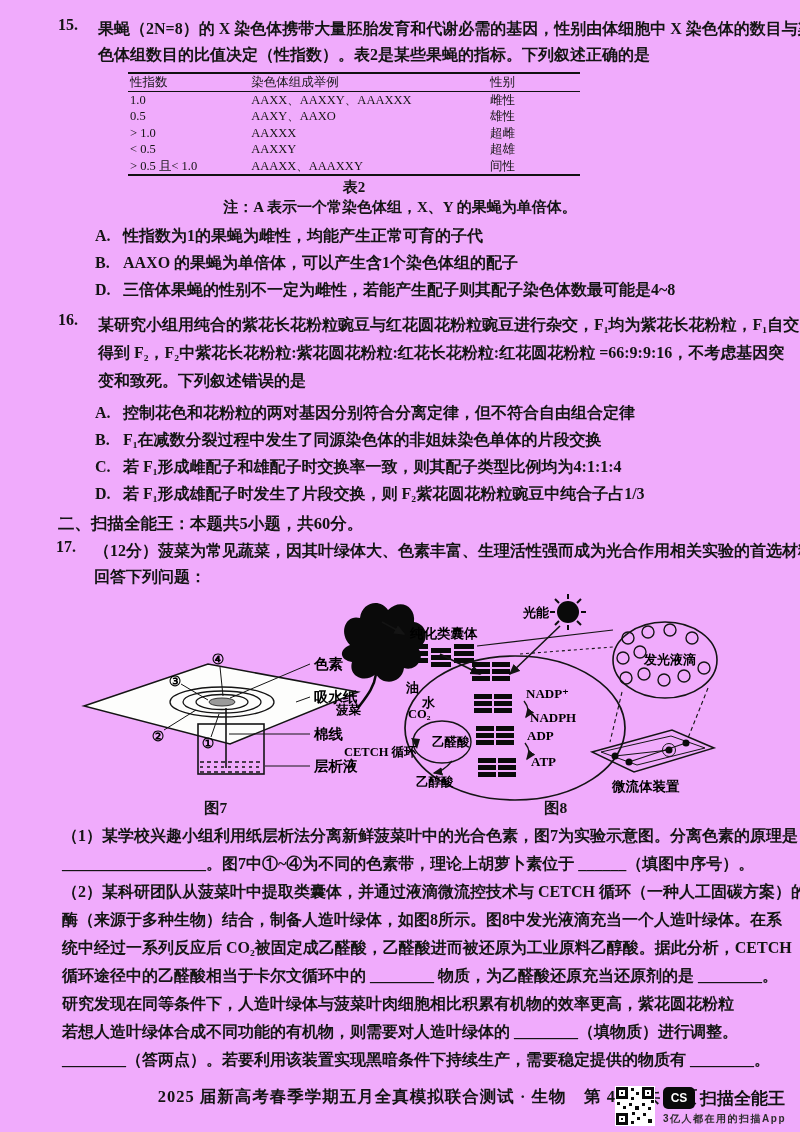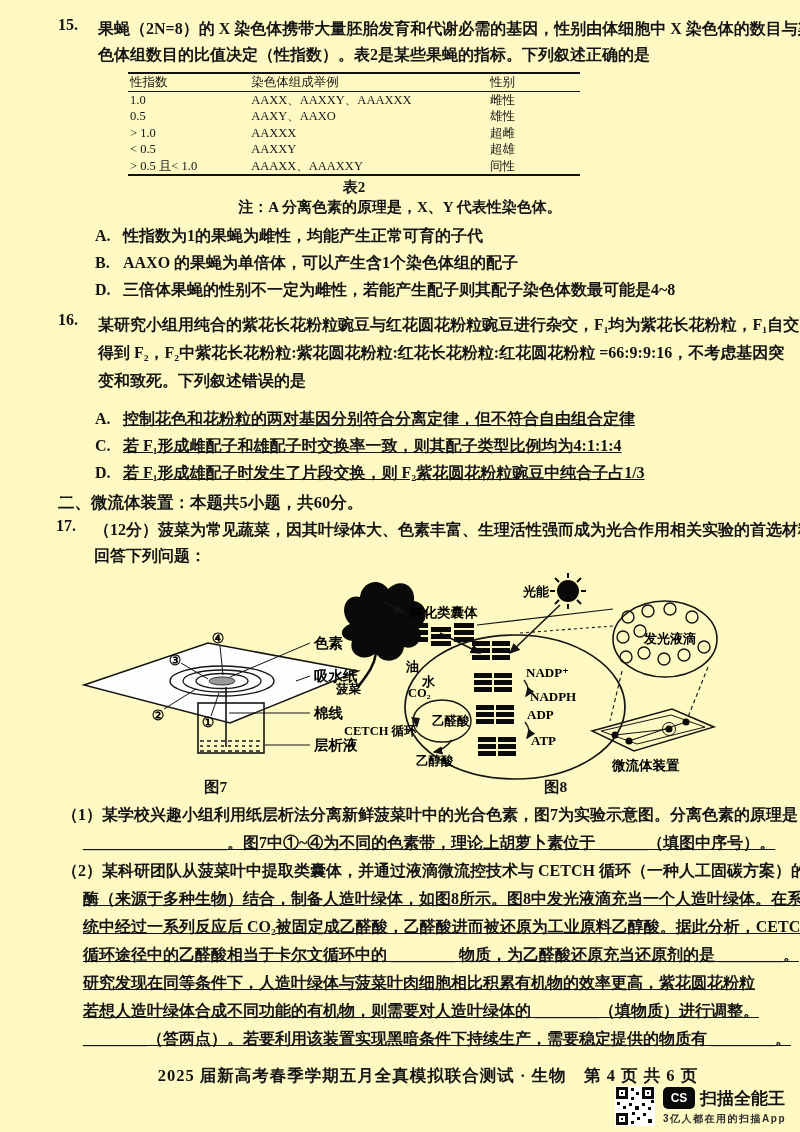--- a/index.html
+++ b/index.html
@@ -1,18 +1,18 @@
 <!DOCTYPE html>
 <html><head>
 <meta charset="utf-8">
 <style>
   html,body{margin:0;padding:0;background:#ffffff;}
   .page{
     position:relative;width:800px;height:1132px;margin:0 auto;
-    background:#fef9c3;color:#141414;overflow:hidden;
+    background:#f0abfc;color:#141414;overflow:hidden;
     font-family:"Liberation Serif","DejaVu Serif",serif;
     font-weight:600;
   }
   .page svg{font-family:inherit;}
   
   .qblock{position:relative;margin:0 36px 0 58px;}
   .qnum{position:absolute;left:0;top:0;font-weight:700;}
   .qtext{margin-left:40px;}
   .tline{font-size:16px;line-height:26px;white-space:nowrap;}
   
@@ -29,21 +29,21 @@
   .opts{margin:4px 0 0 95px;}
   .opt{font-size:16px;line-height:27px;white-space:nowrap;}
   .opt .letter{display:inline-block;width:28px;font-weight:700;}
   .sec{margin:4px 0 2px 58px;font-size:16.5px;font-weight:800;line-height:25px;}
   
   .figs{position:relative;height:232px;width:800px;}
   .figcap{position:absolute;font-size:15.5px;font-weight:700;}
   
   .subline{font-size:16px;line-height:28px;white-space:nowrap;}
   .ind1{margin-left:62px;}
-  .ind2{margin-left:83px;text-decoration:underline;}
+  .ind2{margin-left:62px;}
   .footer{margin-top:12px;text-align:center;font-size:16.5px;font-weight:700;letter-spacing:1px;transform:translateX(28px);}
   
   .scanbar{position:absolute;right:14px;bottom:6px;display:flex;align-items:center;gap:8px;
     font-family:"Liberation Sans","DejaVu Sans",sans-serif;}
   .cscol{display:flex;flex-direction:column;gap:2px;}
   .csrow{display:flex;align-items:center;gap:5px;}
   .cslogo{width:32px;height:22px;background:#0a0a0a;border-radius:5px;color:#fff;
     font-size:12px;font-weight:800;display:flex;align-items:center;justify-content:center;}
   .csname{font-size:17px;font-weight:800;color:#111;}
   .cstag{font-size:10px;color:#2b2b2b;letter-spacing:1.5px;}
@@ -93,43 +93,44 @@
         </tr>
         <tr>
           <td>&gt; 0.5 且&lt; 1.0</td>
           <td>AAAXX、AAAXXY</td>
           <td>间性</td>
         </tr>
       </tbody>
     </table>
   </div>
   <div class="tcap">表2</div>
-  <div class="tnote">注：A 分离色素的原理是，X、Y 代表性染色体。</div>
+  <div class="tnote">注：A 表示一个常染色体组，X、Y 的果蝇为单倍体。</div>
 
   <div class="opts">
     <div class="opt"><span class="letter">A.</span><span>性指数为1的果蝇为雌性，均能产生正常可育的子代</span></div>
     <div class="opt"><span class="letter">B.</span><span>AAXO 的果蝇为单倍体，可以产生含1个染色体组的配子</span></div>
     <div class="opt"><span class="letter">D.</span><span>三倍体果蝇的性别不一定为雌性，若能产生配子则其配子染色体数最可能是4~8</span></div>
   </div>
 
   <div class="qblock" style="margin-top:8px;">
     <span class="qnum">16.</span>
     <div class="qtext" style="line-height:28px;">
       <div class="tline" style="line-height:28px;">某研究小组用纯合的紫花长花粉粒豌豆与红花圆花粉粒豌豆进行杂交，F₁均为紫花长花粉粒，F₁自交</div>
       <div class="tline" style="line-height:28px;">得到 F₂，F₂中紫花长花粉粒:紫花圆花粉粒:红花长花粉粒:红花圆花粉粒 =66:9:9:16，不考虑基因突</div>
       <div class="tline" style="line-height:28px;">变和致死。下列叙述错误的是</div>
     </div>
   </div>
-  <div class="opts" style="margin-top:10px;text-decoration:underline;">
+  <div class="opts" style="margin-top:4px;">
     <div class="opt"><span class="letter">A.</span><span>控制花色和花粉粒的两对基因分别符合分离定律，但不符合自由组合定律</span></div>
+    <div class="opt"><span class="letter">B.</span><span>F₁在减数分裂过程中发生了同源染色体的非姐妹染色单体的片段交换</span></div>
     <div class="opt"><span class="letter">C.</span><span>若 F₁形成雌配子和雄配子时交换率一致，则其配子类型比例均为4:1:1:4</span></div>
     <div class="opt"><span class="letter">D.</span><span>若 F₁形成雄配子时发生了片段交换，则 F₂紫花圆花粉粒豌豆中纯合子占1/3</span></div>
   </div>
 
-  <div class="sec">二、微流体装置：本题共5小题，共60分。</div>
+  <div class="sec">二、扫描全能王：本题共5小题，共60分。</div>
 
   <div class="qblock">
     <span class="qnum" style="left:-2px;">17.</span>
     <div class="qtext" style="margin-left:36px;">
       <div class="tline">（12分）菠菜为常见蔬菜，因其叶绿体大、色素丰富、生理活性强而成为光合作用相关实验的首选材料。</div>
       <div class="tline">回答下列问题：</div>
     </div>
   </div>
 
   <div class="figs">

